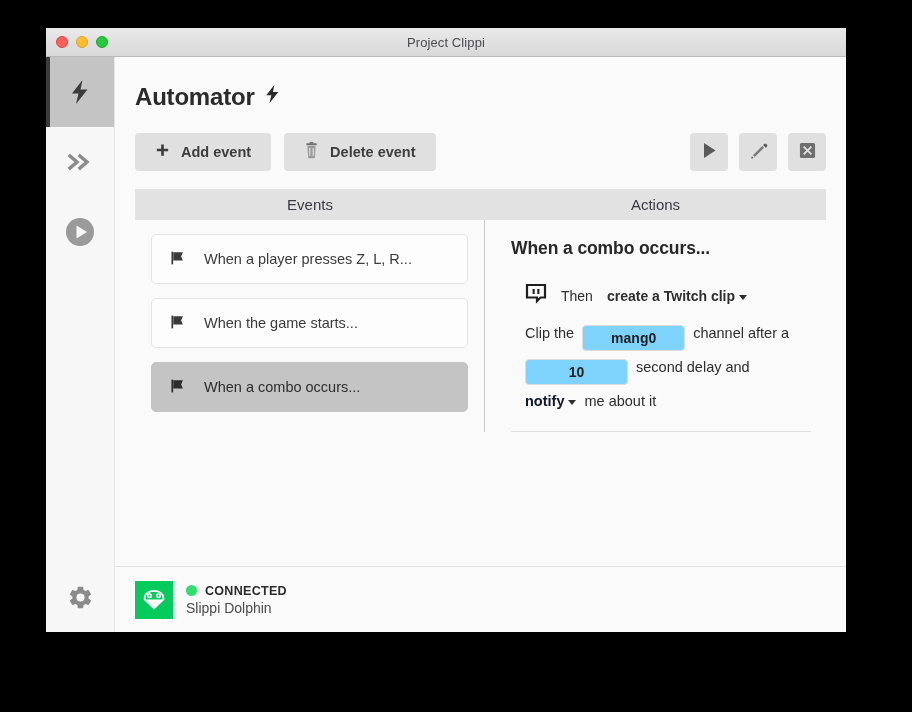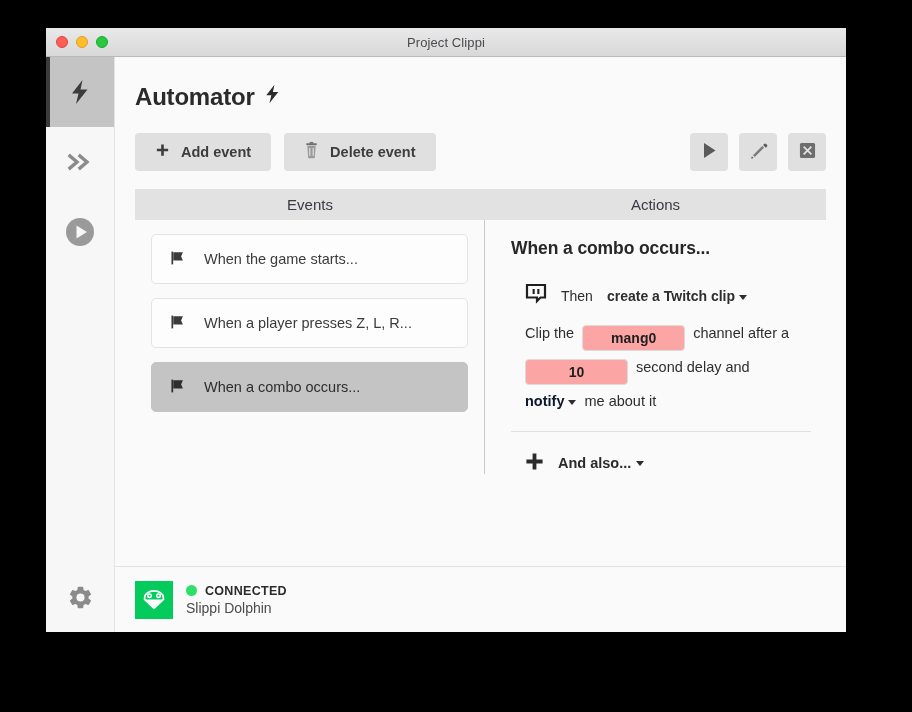--- a/index.html
+++ b/index.html
@@ -149,21 +149,21 @@
     border-left: 4.5px solid transparent; border-right: 4.5px solid transparent;
     border-top: 5.5px solid #2e2e2e; margin-left: 4px; vertical-align: 1px;
   }
   .act-lines { margin-top: 16px; }
   .act-line {
     display: flex; align-items: flex-start; flex-wrap: wrap;
     font-size: 14.5px; color: #2e2e2e; margin-bottom: 8px;
   }
   .act-line > * { margin-right: 8px; }
   .field {
-    background: #fca5a5; border: 1px solid #dcdcdc; border-radius: 4px;
+    background: #7dd3fc; border: 1px solid #dcdcdc; border-radius: 4px;
     height: 26px; text-align: center;
     font-family: inherit; font-size: 14px; font-weight: bold; color: #1f1f1f;
     padding: 0 6px;
   }
   .field.channel { width: 103px; }
   .field.delay   { width: 103px; }
   .inline-drop { font-weight: bold; cursor: pointer; color: #0f172a; }
 
   .divider {
     margin: 22px 0 0 0; height: 1px; background: #e0e0e0;
@@ -330,31 +330,31 @@
 
           <div class="pane-events">
 
             <div class="event-row">
               <span>
                 <svg width="16" height="16" viewBox="0 0 16 16">
                   <path d="M2.3 1.6v12.8" stroke="#3b3b3b" stroke-width="1.7"></path>
                   <path d="M3.3 2.2h9.6l-1.8 4.2 1.8 4.2H3.3z" fill="#3b3b3b"></path>
                 </svg>
               </span>
-              <span>When the game starts...</span>
+              <span>When a player presses Z, L, R...</span>
             </div>
 
             <div class="event-row">
               <span>
                 <svg width="16" height="16" viewBox="0 0 16 16">
                   <path d="M2.3 1.6v12.8" stroke="#3b3b3b" stroke-width="1.7"></path>
                   <path d="M3.3 2.2h9.6l-1.8 4.2 1.8 4.2H3.3z" fill="#3b3b3b"></path>
                 </svg>
               </span>
-              <span>When a player presses Z, L, R...</span>
+              <span>When the game starts...</span>
             </div>
 
             <div class="event-row selected">
               <span>
                 <svg width="16" height="16" viewBox="0 0 16 16">
                   <path d="M2.3 1.6v12.8" stroke="#2d2d2d" stroke-width="1.7"></path>
                   <path d="M3.3 2.2h9.6l-1.8 4.2 1.8 4.2H3.3z" fill="#2d2d2d"></path>
                 </svg>
               </span>
               <span>When a combo occurs...</span>
@@ -394,29 +394,20 @@
 
                 <div class="act-line">
                   <span class="inline-drop"><span>notify</span><span class="caret"></span></span>
                   <span>me about it</span>
                 </div>
               </div>
             </div>
 
             <div class="divider"></div>
 
-            <div class="and-also">
-              <span>
-                <svg width="19" height="19" viewBox="0 0 16 16">
-                  <path d="M6.4 1.2h3.2v5.2h5.2v3.2H9.6v5.2H6.4V9.6H1.2V6.4h5.2z" fill="#2b2b2b"></path>
-                </svg>
-              </span>
-              <span>And also...</span>
-              <span class="caret" style="margin-left:-9px;"></span>
-            </div>
           </div>
         </div>
       </div>
 
       <div class="statusbar">
         <div class="slippi-logo">
           <svg width="30" height="30" viewBox="0 0 32 32">
             <path d="M6 13.5c0-4 4.4-7.2 10-7.2s10 3.2 10 7.2v1.8L16 24.8 6 15.3z" fill="none" stroke="#ffffff" stroke-width="1.9"></path>
             <circle cx="11.2" cy="11.4" r="1.9" fill="none" stroke="#ffffff" stroke-width="1.6"></circle>
             <circle cx="20.8" cy="11.4" r="1.9" fill="none" stroke="#ffffff" stroke-width="1.6"></circle>

